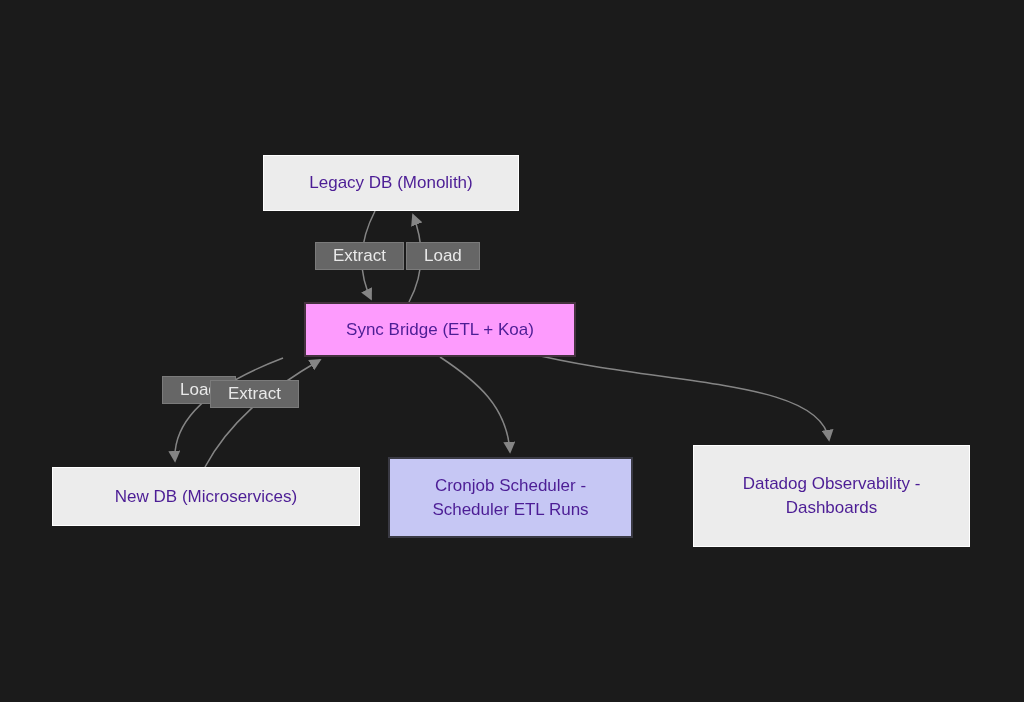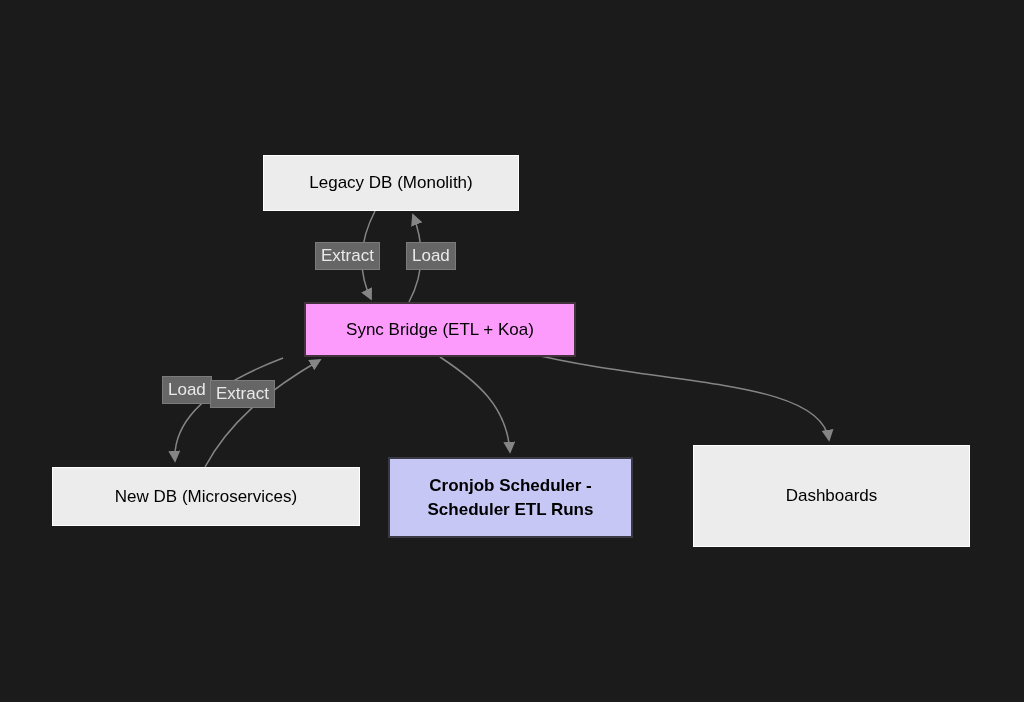--- a/index.html
+++ b/index.html
@@ -27,46 +27,45 @@
     stroke: #858585;
     stroke-width: 1.5px;
   }
   .node {
     position: absolute;
     display: flex;
     flex-direction: column;
     align-items: center;
     justify-content: center;
     text-align: center;
-    color: #000000;
+    color: #4c1d95;
     font-size: 17px;
     line-height: 24px;
     box-sizing: border-box;
   }
   .node.light {
     background: #ececec;
     border: 1.5px solid #ffffff;
   }
   .node.pink {
     background: #fd9bfd;
     border: 2px solid #45323f;
     margin-left: 48px;
   }
   .node.purple {
     background: #c6c7f4;
     border: 2px solid #3a3a44;
-    font-weight: bold;
   }
   .edge-label {
     position: absolute;
     background: #666666;
     color: #e9e9e9;
     font-size: 17px;
     line-height: 24px;
-    padding: 1px 5px;
+    padding: 1px 17px;
     border: 1px solid rgba(255,255,255,0.14);
     white-space: nowrap;
   }
 </style>
 </head>
 <body>
 
 <div class="canvas">
 
   <svg class="edges-layer" width="1024" height="702" viewBox="0 0 1024 702" xmlns="http://www.w3.org/2000/svg">
@@ -94,20 +93,21 @@
   <div class="node light" style="left:52px; top:467px; width:308px; height:59px;">
     <span>New DB (Microservices)</span>
   </div>
 
   <div class="node purple" style="left:388px; top:457px; width:245px; height:81px;">
     <span>Cronjob Scheduler -</span>
     <span>Scheduler ETL Runs</span>
   </div>
 
   <div class="node light" style="left:693px; top:445px; width:277px; height:102px;">
+    <span>Datadog Observability -</span>
     <span>Dashboards</span>
   </div>
 
   <div class="edge-label" style="left:315px; top:242px;">Extract</div>
 
   <div class="edge-label" style="left:406px; top:242px;">Load</div>
 
   <div class="edge-label" style="left:162px; top:376px;">Load</div>
 
   <div class="edge-label" style="left:210px; top:380px;">Extract</div>

